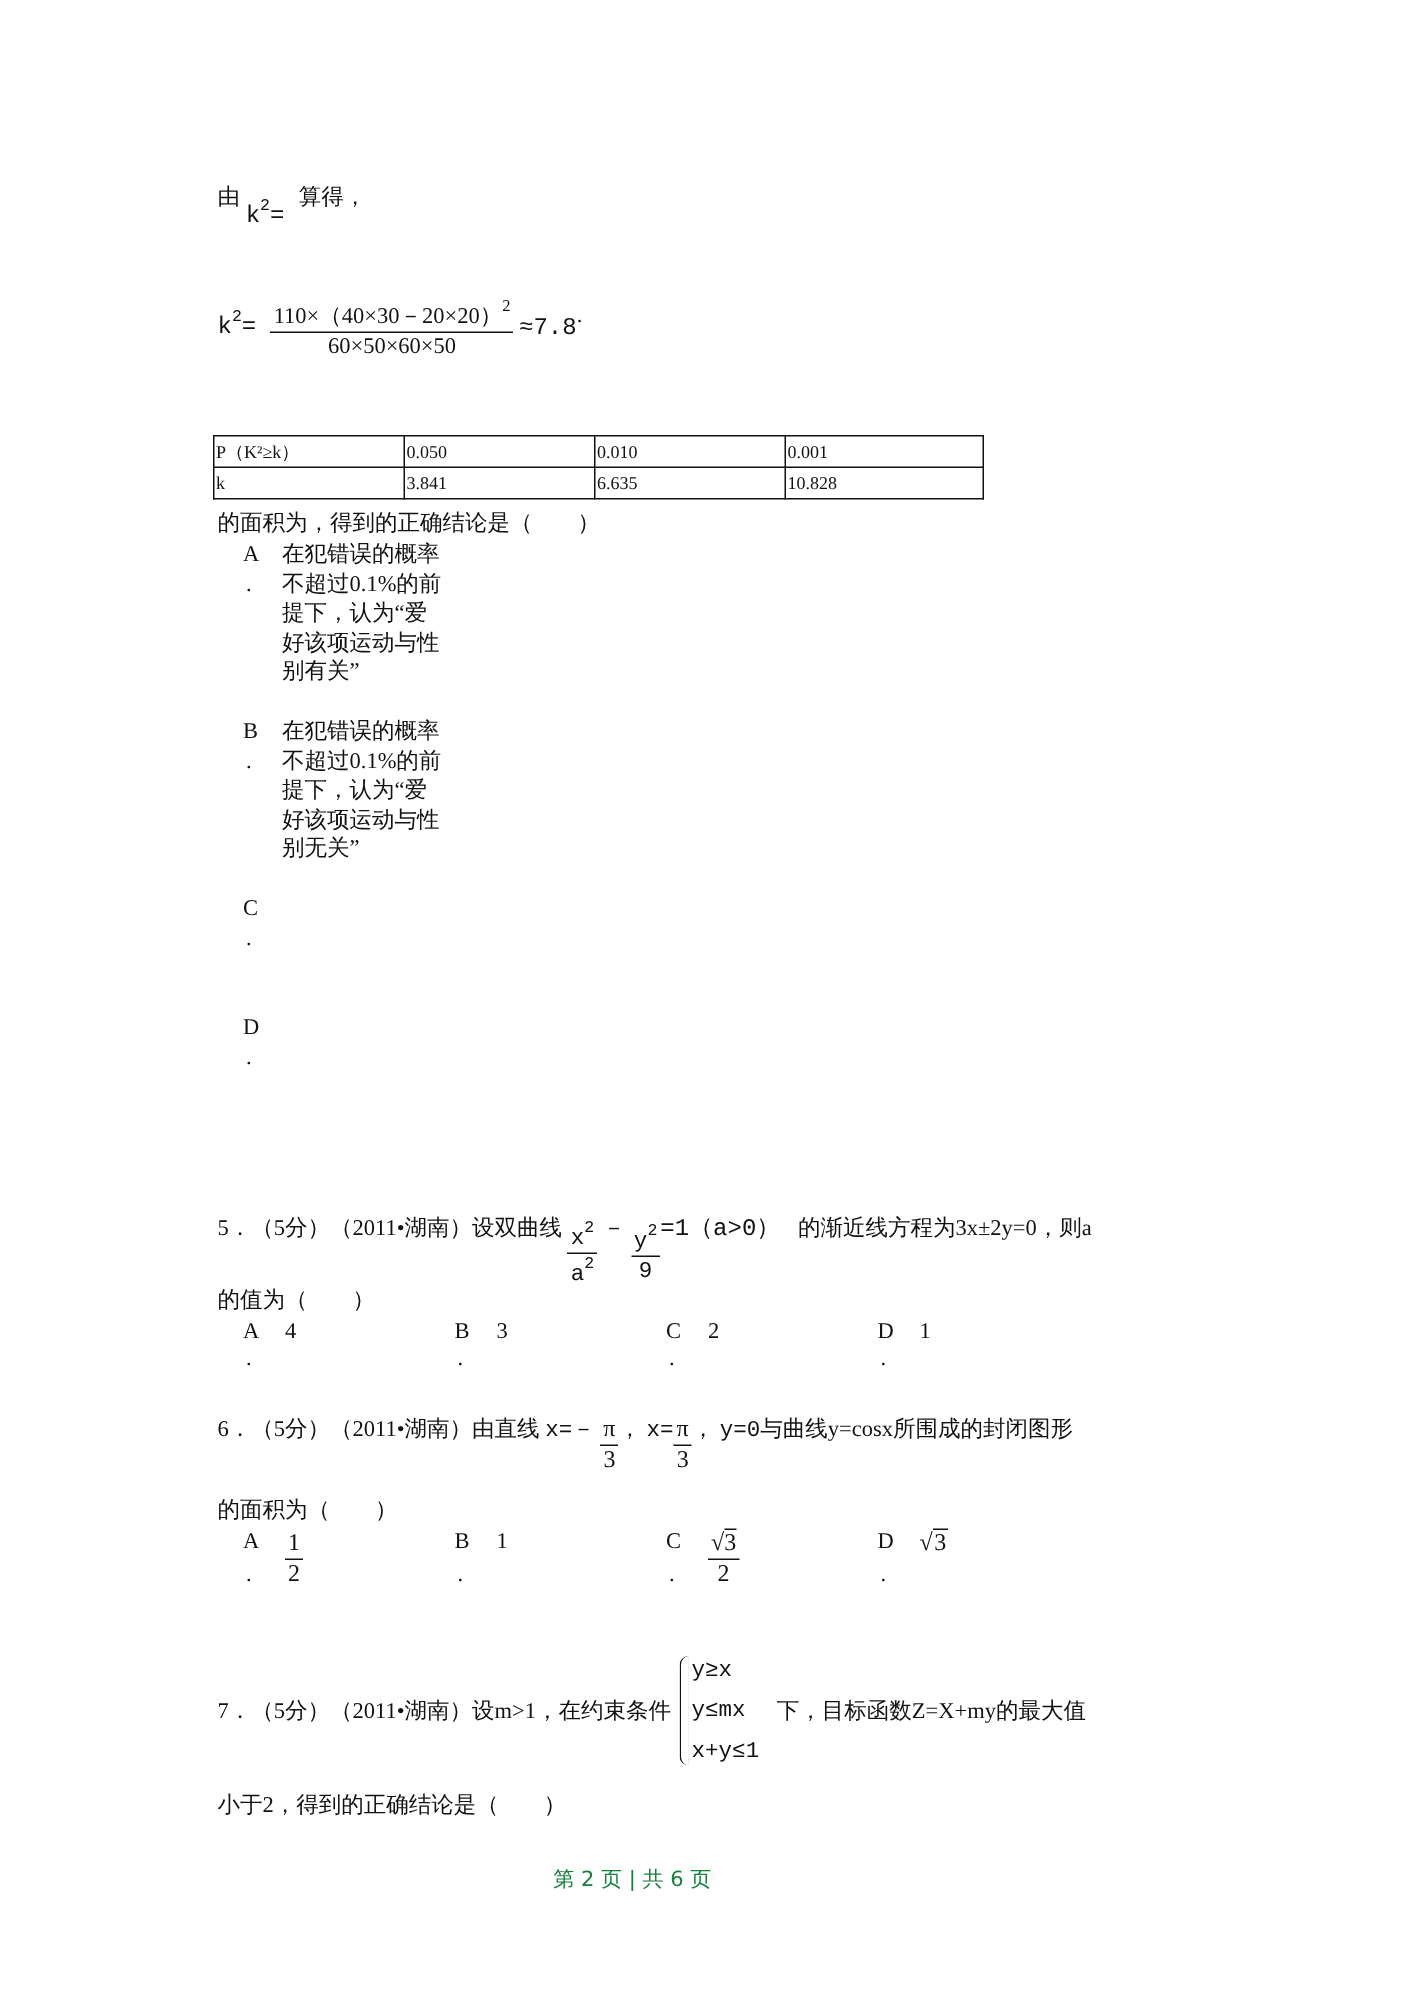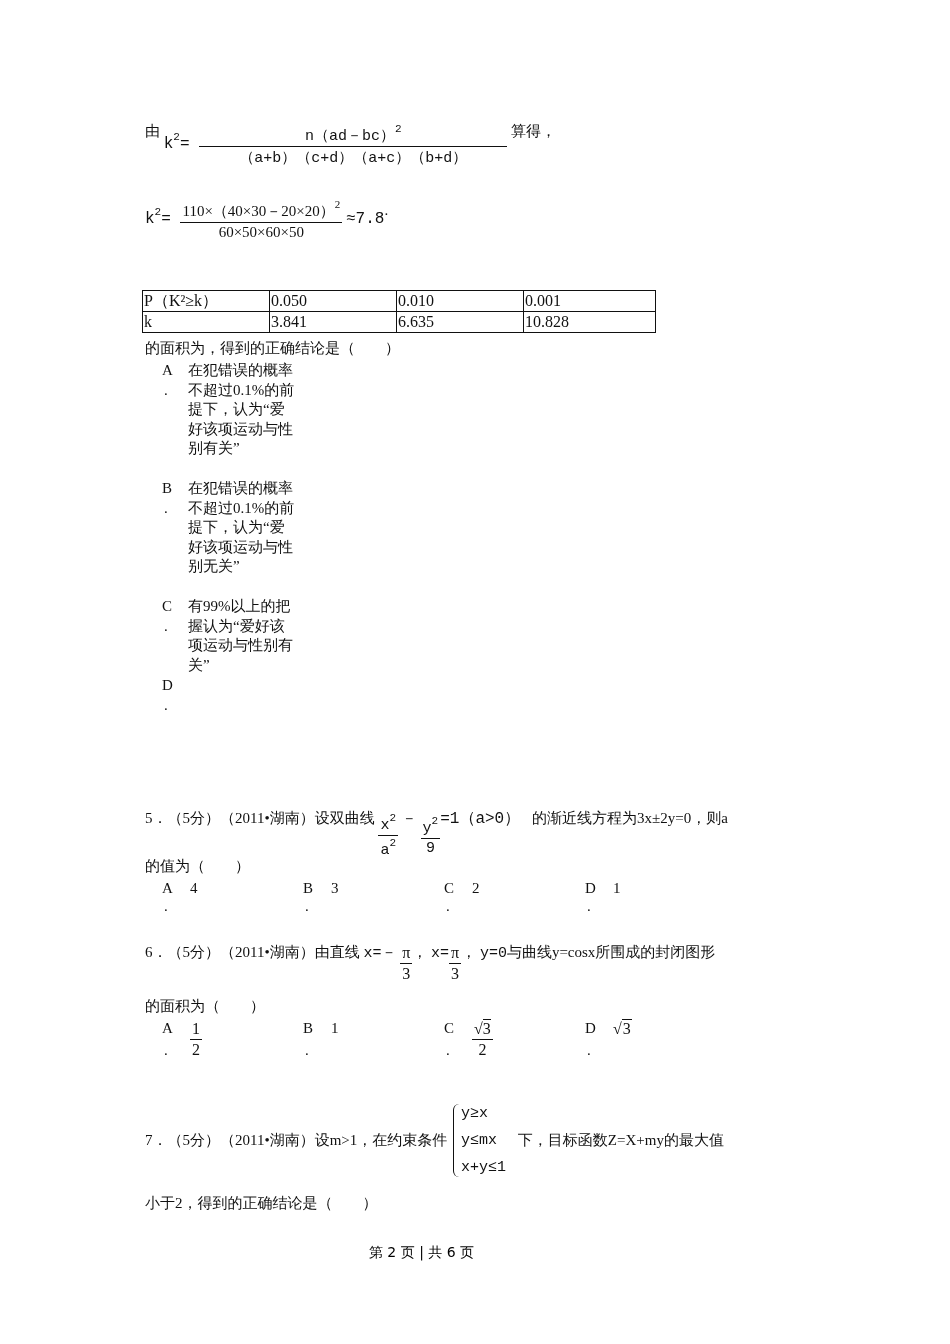--- a/index.html
+++ b/index.html
@@ -4,48 +4,44 @@
 <style>
   html, body { margin: 0; padding: 0; background: #ffffff; }
   body { width: 950px; height: 1344px; position: relative; overflow: hidden;
          font-family: "Liberation Serif", "DejaVu Serif", serif; color: #111; font-size: 15px; }
   .abs { position: absolute; white-space: nowrap; }
   .mono { font-family: "Liberation Mono", "DejaVu Sans Mono", monospace; }
   .frac { display: inline-flex; flex-direction: column; align-items: center; vertical-align: middle; }
   .frac .num { padding: 0 2px 1px; border-bottom: 1px solid #111; }
   .frac .den { padding-top: 1px; }
   sup.s { font-size: 11px; vertical-align: 8px; }
-  table.ref { position: absolute; left: 142px; top: 290px; border-collapse: collapse; width: 514px; font-size: 16px; }
+  table.ref { position: absolute; left: 142px; top: 290px; border-collapse: collapse; width: 514px; font-size: 12px; }
   table.ref td { border: 1px solid #111; padding: 0 1px; height: 20px; line-height: 20px; }
   .opt { position: absolute; font-size: 15px; line-height: 19.5px; }
   .opt .letter { position: absolute; left: 0; top: 0; }
   .opt .dot { position: absolute; left: 2px; top: 20px; }
   .opt .body { position: absolute; left: 26px; top: 0; width: 110px; white-space: normal; word-break: break-all; }
   .choice { position: absolute; font-size: 15px; }
   .choice .dot { position: absolute; left: 2px; top: 18px; }
   .choice .val { position: absolute; left: 28px; top: 0; }
   .sqrt { display: inline-block; }
   .sqrt .rad { border-top: 1px solid #111; padding: 0 1px; }
   .brace { display: inline-block; vertical-align: middle; font-size: 15px; line-height: 27px; border-left: 0; position: relative; padding-left: 10px; }
   .brace::before { content: ""; position: absolute; left: 2px; top: 4px; bottom: 4px; width: 5px;
                    border-left: 1.5px solid #111; border-top-left-radius: 6px; border-bottom-left-radius: 6px; }
   .footer { position: absolute; left: 0; width: 843px; top: 1244px; text-align: center;
-            font-family: "DejaVu Sans", sans-serif; font-size: 14px; color: #000000; }
+            font-family: "DejaVu Sans", sans-serif; font-size: 14px; color: #15803d; }
 </style>
 </head>
 <body>
 
 <div class="abs" style="left:145px; top:122px;">
   <span style="vertical-align:12px;">由</span>
   <span class="mono" style="font-size:16px;">
     <span>k</span><sup class="s">2</sup><span>=</span>
-  </span>
-  <span class="frac mono" style="font-size:15px;">
-    <span class="num" style="width:304px; text-align:center;"><span>n（ad－bc）</span><sup class="s">2</sup></span>
-    <span class="den">（a+b）（c+d）（a+c）（b+d）</span>
   </span>
   <span style="vertical-align:12px;">算得，</span>
 </div>
 
 <div class="abs" style="left:145px; top:198px;">
   <span class="mono" style="font-size:16px;">
     <span>k</span><sup class="s">2</sup><span>=</span>
   </span>
   <span class="frac" style="font-size:15px;">
     <span class="num"><span>110×（40×30－20×20）</span><sup class="s">2</sup></span>
@@ -79,21 +75,20 @@
   <span class="body">在犯错误的概率不超过0.1%的前提下，认为“爱好该项运动与性别有关”</span>
 </div>
 <div class="opt" style="left:162px; top:479px; width:140px; height:118px;">
   <span class="letter">B</span>
   <span class="dot">.</span>
   <span class="body">在犯错误的概率不超过0.1%的前提下，认为“爱好该项运动与性别无关”</span>
 </div>
 <div class="opt" style="left:162px; top:597px; width:140px; height:80px;">
   <span class="letter">C</span>
   <span class="dot">.</span>
-  <span class="body">有99%以上的把握认为“爱好该项运动与性别有关”</span>
 </div>
 <div class="opt" style="left:162px; top:676px; width:140px; height:80px;">
   <span class="letter">D</span>
   <span class="dot">.</span>
 </div>
 
 <div class="abs" style="left:145px; top:808px;">
   <span style="vertical-align:16px;">5．（5分）（2011•湖南）设双曲线</span>
   <span class="frac mono" style="font-size:15px;">
     <span class="num"><span>x</span><sup class="s">2</sup></span>

